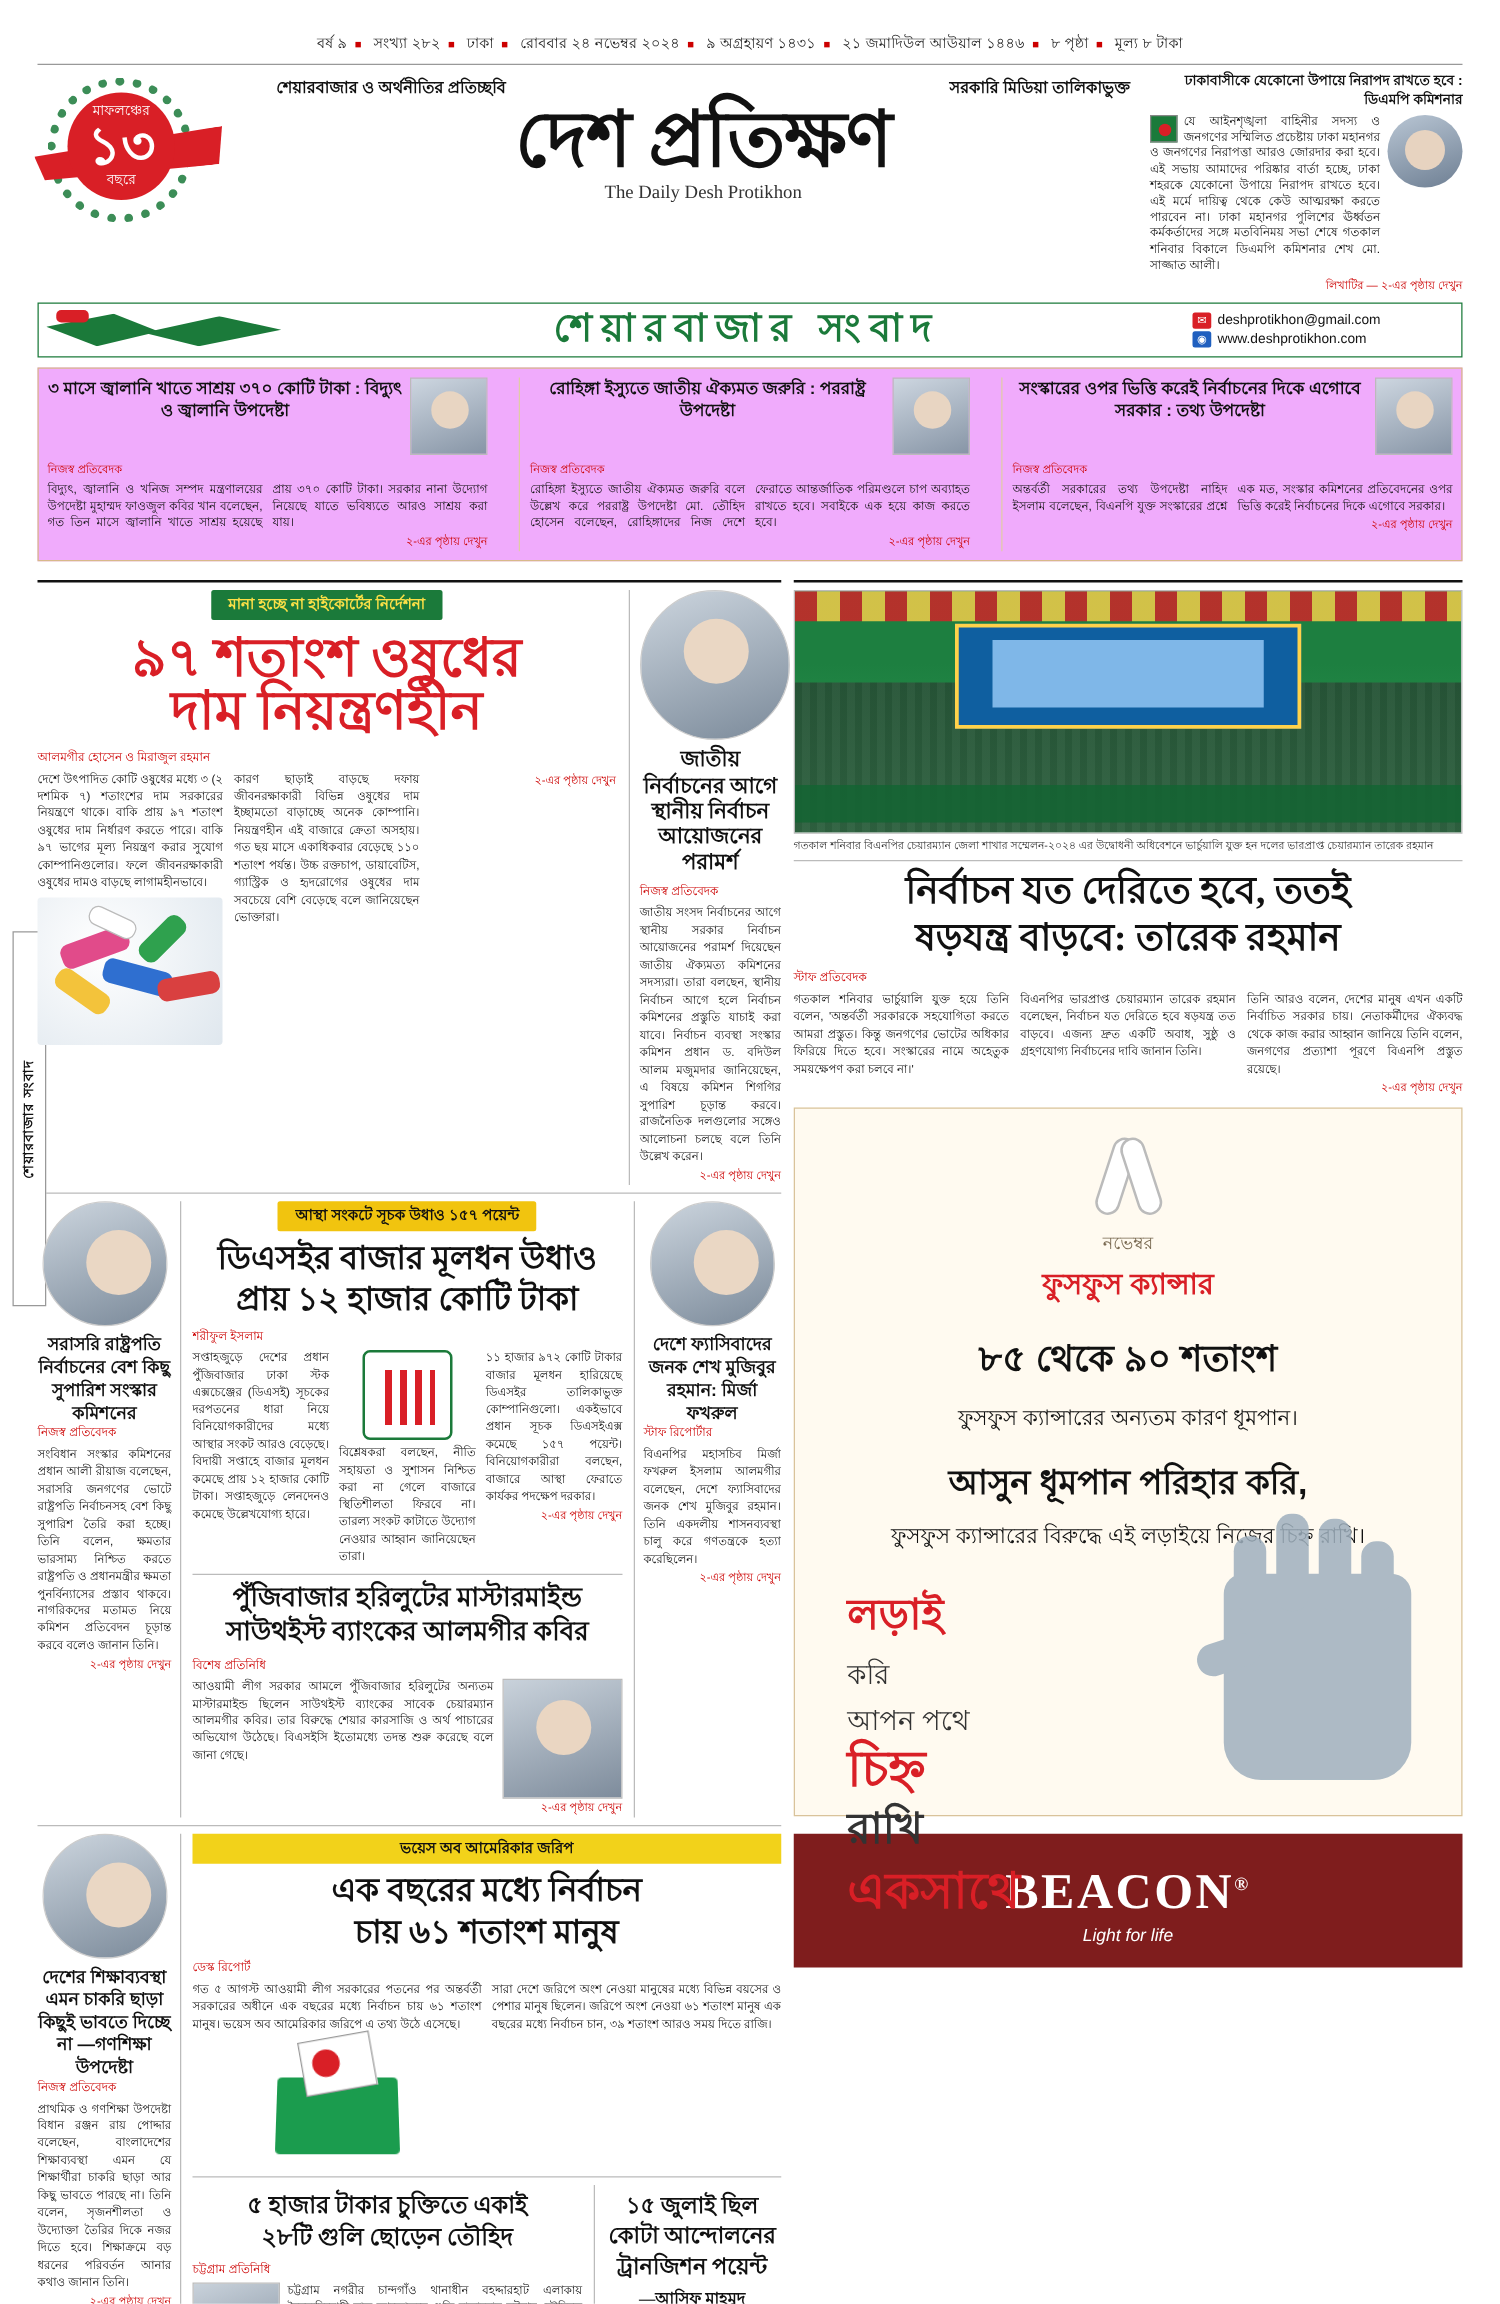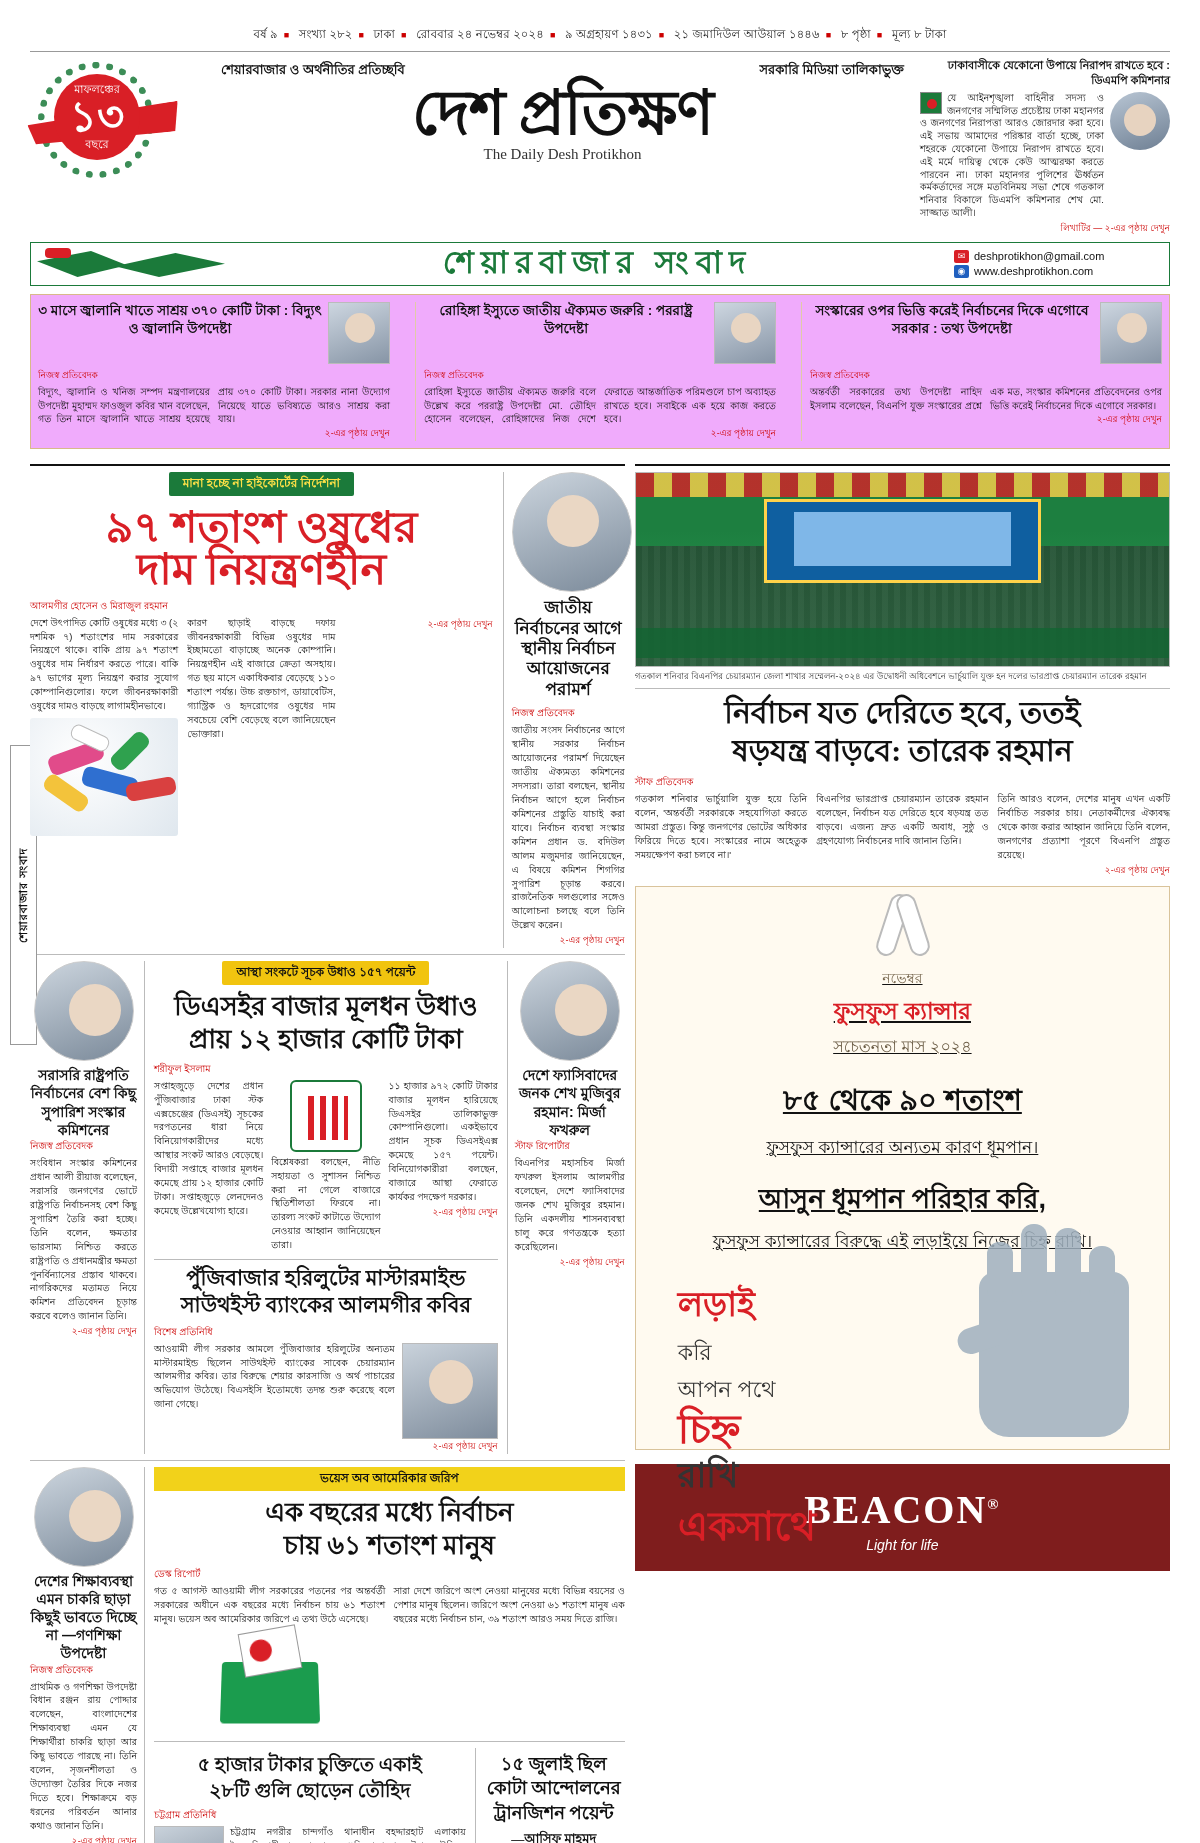--- a/index.html
+++ b/index.html
@@ -228,21 +228,21 @@
     writing-mode: vertical-rl; transform: rotate(180deg);
     font-size: 11px; font-weight: bold; letter-spacing: 1px;
     border:1px solid #999; padding:6px 3px; height: 300px; text-align:center;
     background:#fff;
   }
   .small-head { font-size: 14px; font-weight: bold; line-height:1.3; text-align:center; }
 
   
   .ad-cancer {
     border: 1px solid #d9c39b; background: #fffaf0;
-    padding: 6px 12px; text-align: center; margin-top: 8px; text-decoration: underline;
+    padding: 22px 12px; text-align: center; margin-top: 8px;
   }
   .ribbon-ico {
     width: 54px; height: 70px; margin: 0 auto 4px;
     position: relative;
   }
   .ribbon-ico:before, .ribbon-ico:after{
     content:""; position:absolute; top:0; width:16px; height:60px;
     background:#fff; border:2px solid #bbb; border-radius:10px;
   }
   .ribbon-ico:before{ left:8px; transform: rotate(18deg);}
@@ -575,21 +575,20 @@
         <div style="flex:1">
           <div class="bodytext">তিনি আরও বলেন, দেশের মানুষ এখন একটি নির্বাচিত সরকার চায়। নেতাকর্মীদের ঐক্যবদ্ধ থেকে কাজ করার আহ্বান জানিয়ে তিনি বলেন, জনগণের প্রত্যাশা পূরণে বিএনপি প্রস্তুত রয়েছে।</div>
           <div class="more" style="text-align:right">২-এর পৃষ্ঠায় দেখুন</div>
         </div>
       </div>
 
       <div class="ad-cancer">
         <div class="ribbon-ico"></div>
         <div class="ad-nov">নভেম্বর</div>
         <div class="ad-title">ফুসফুস ক্যান্সার</div>
-        <div class="ad-sub">সচেতনতা মাস ২০২৪</div>
         <div class="ad-big">৮৫ থেকে ৯০ শতাংশ</div>
         <div class="ad-line">ফুসফুস ক্যান্সারের অন্যতম কারণ ধূমপান।</div>
         <div class="ad-cta">আসুন ধূমপান পরিহার করি,</div>
         <div class="ad-line2">ফুসফুস ক্যান্সারের বিরুদ্ধে এই লড়াইয়ে নিজের চিহ্ন রাখি।</div>
 
         <div class="hand-wrap">
           <div class="hand">
             <div class="f f1"></div>
               <div class="f f2"></div>
               <div class="f f3"></div>

